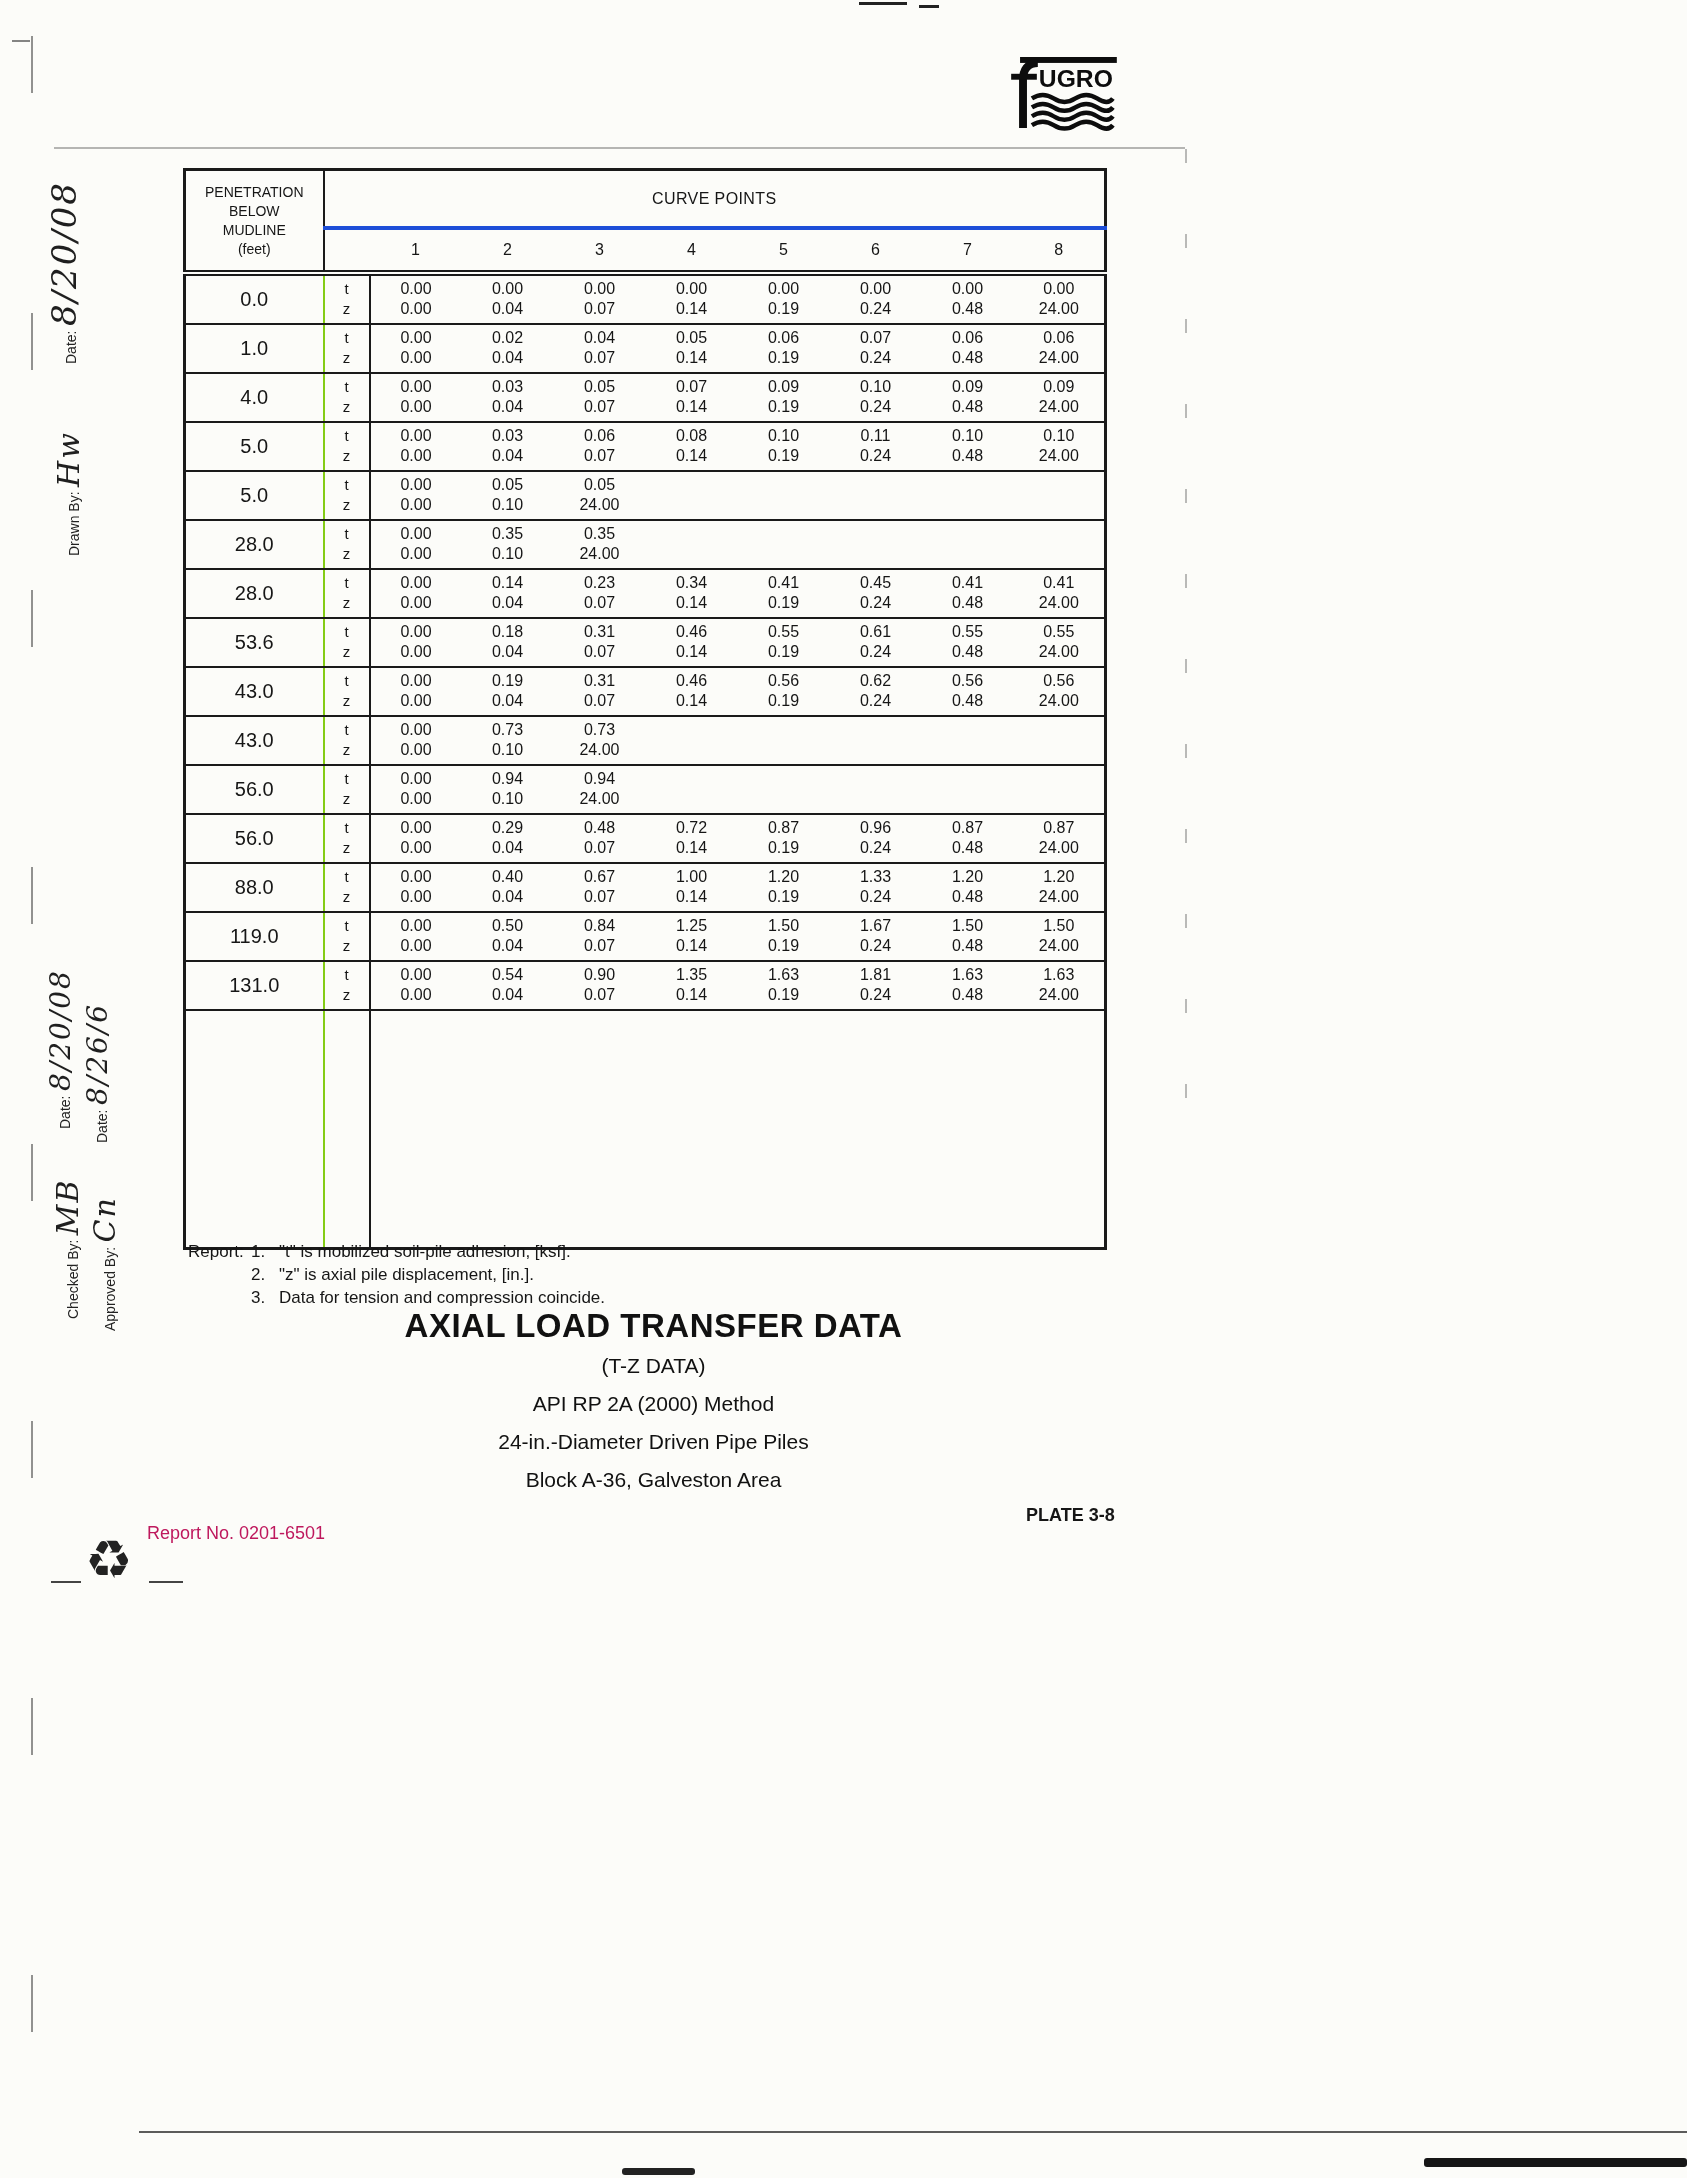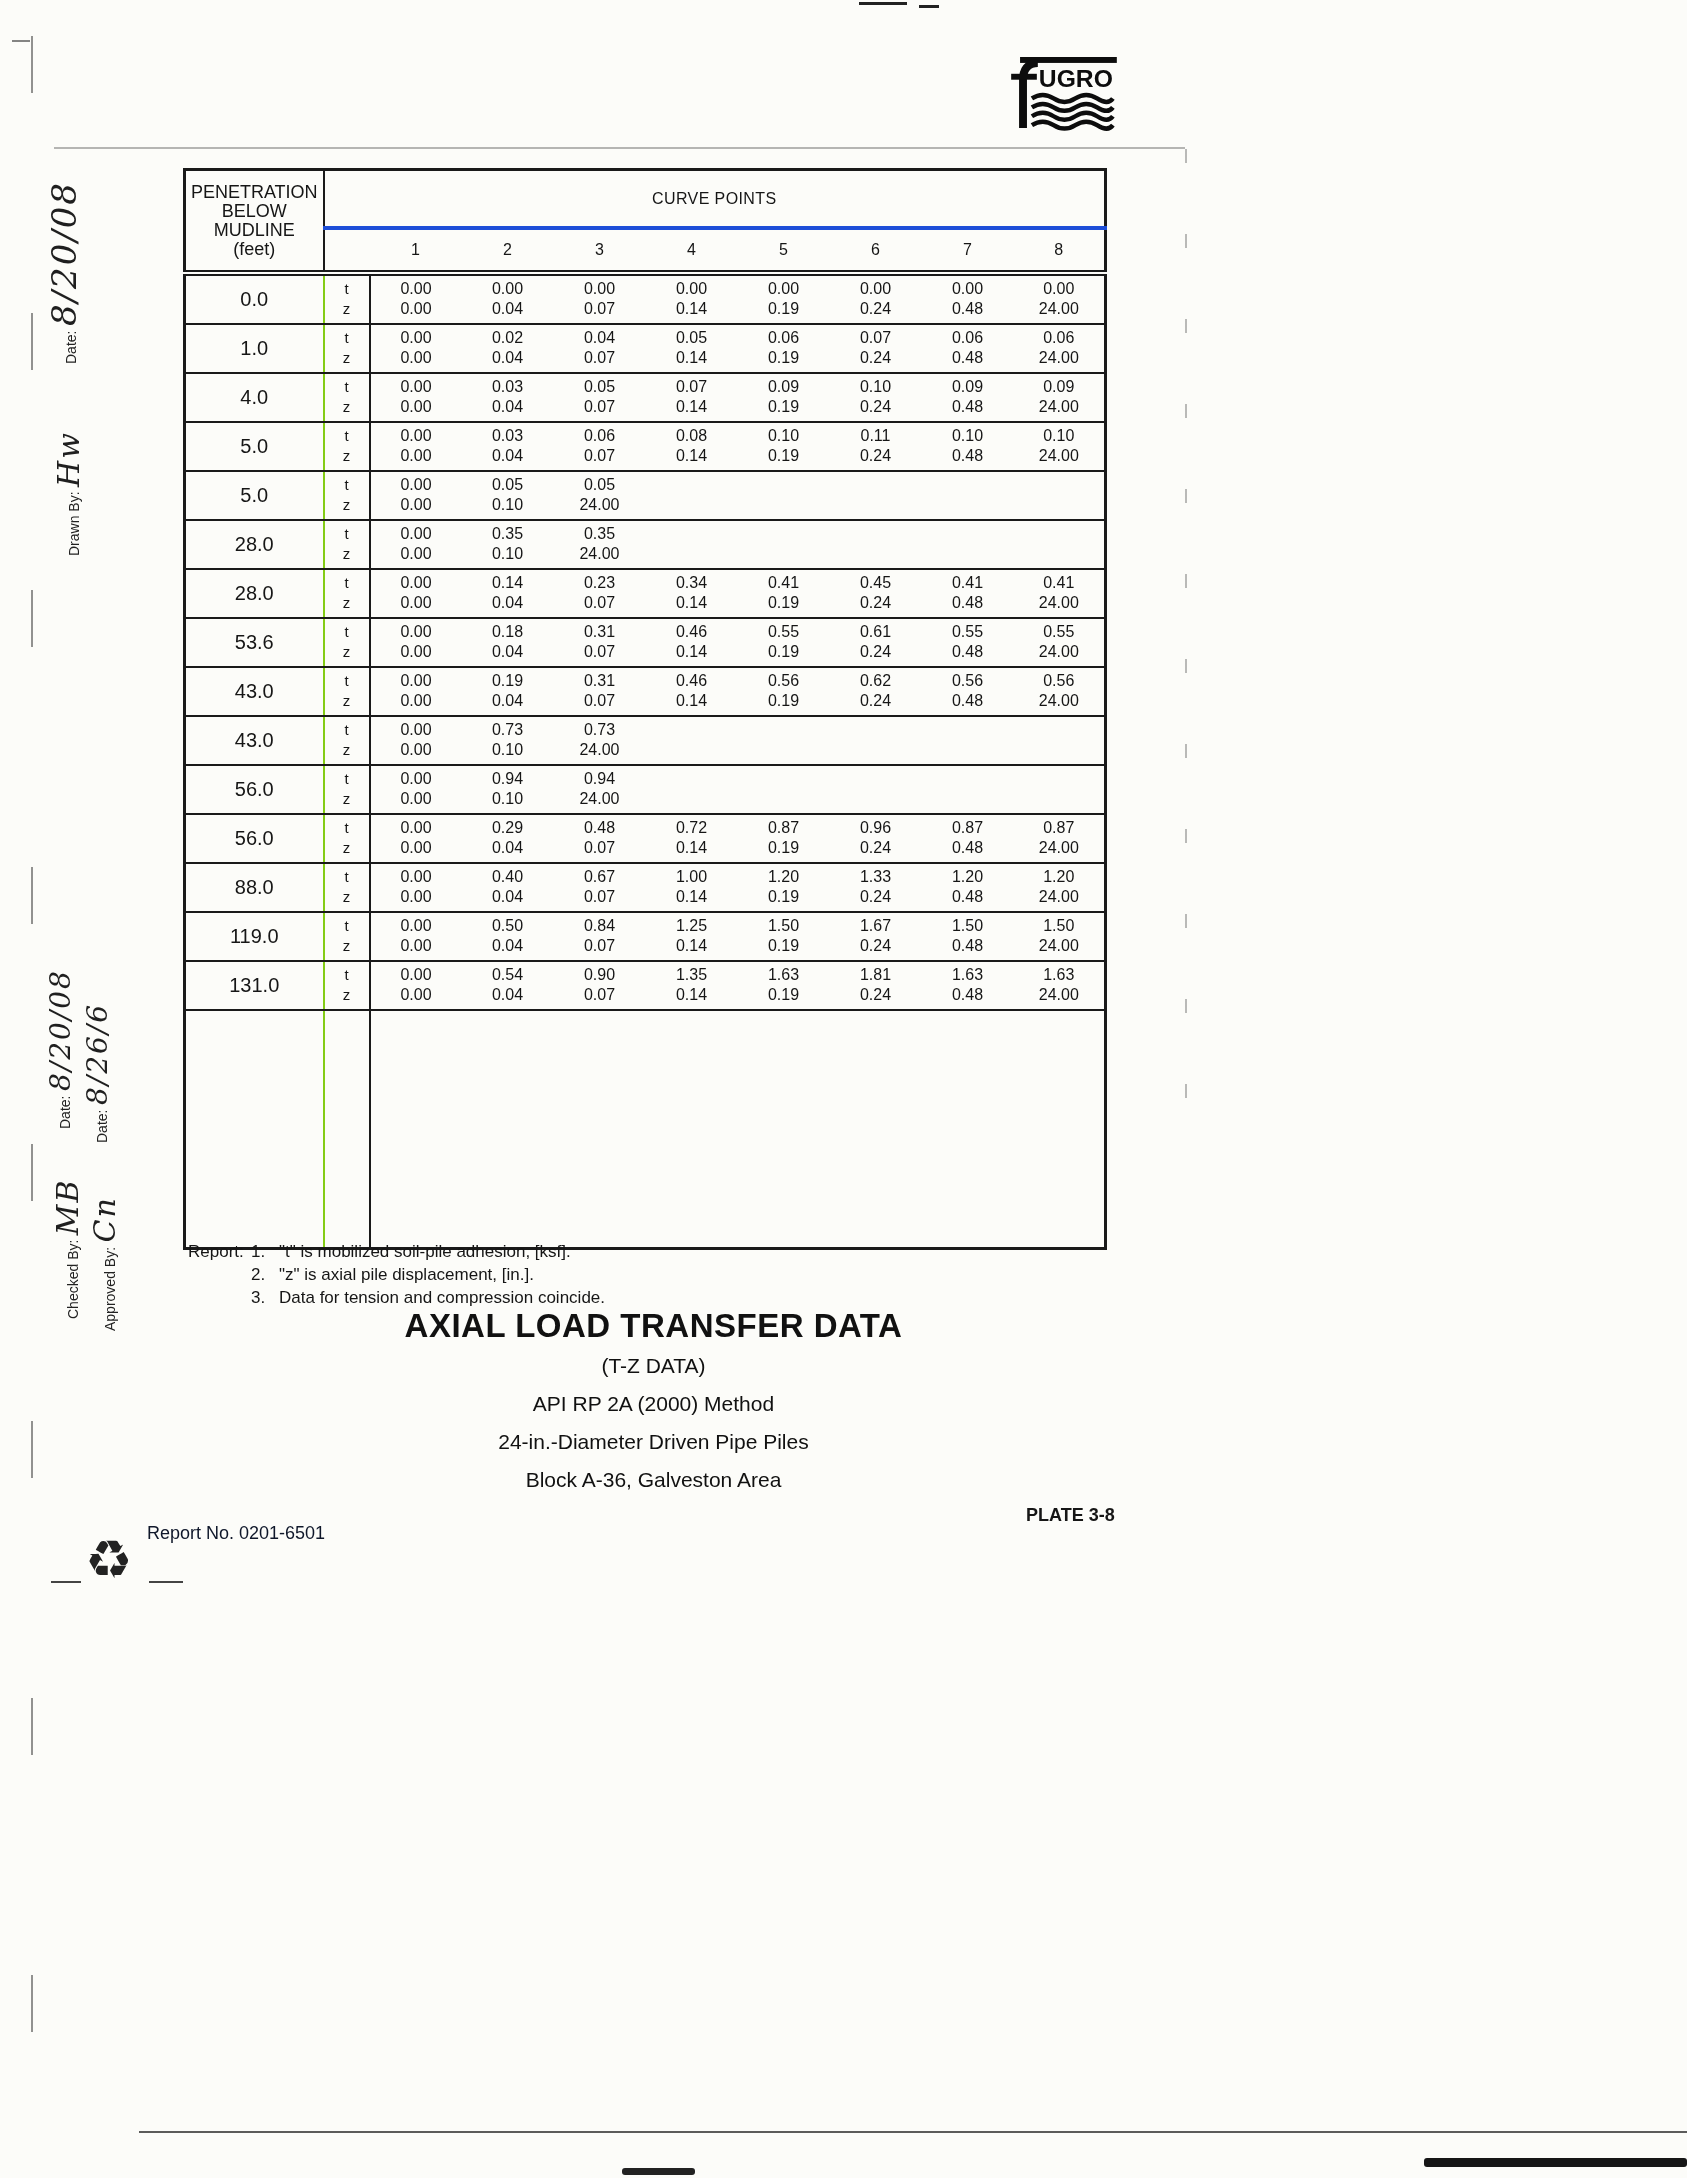--- a/index.html
+++ b/index.html
@@ -36,21 +36,21 @@
   .hand-md { font-size:28px; }
   .hand-init { font-size:30px; }
 
   
   .logo { position:absolute; left:1008px; top:57px; }
 
   
   .tz-table { position:absolute; left:183px; top:168px; width:921px;
     border-collapse:collapse; table-layout:fixed; border:3px solid #1a1a1a; }
   .tz-table th, .tz-table td { padding:0; font-weight:normal; text-align:center; vertical-align:middle; color:#161616; }
-  .pen-head { font-size:18px; line-height:19px; white-space:pre-line;
+  .pen-head { font-size:14px; line-height:19px; white-space:pre-line;
     border-right:2px solid #1a1a1a; border-bottom:6px double #1a1a1a; }
   .cp-head { font-size:16px; letter-spacing:0.4px; height:55px; border-bottom:4px solid #1d4ed8; }
   .nums-row th { font-size:16px; height:40px; border-bottom:6px double #1a1a1a; }
   .data-row td { border-bottom:2px solid #1a1a1a; padding:3px 0 4px; }
   .pen-cell { border-right:2px solid #84cc16; font-size:20px; }
   .tz-cell { border-right:2px solid #1a1a1a; font-size:15px; }
   .tz-cell div, .val-cell div { line-height:20px; height:20px; }
   .val-cell { font-size:16px; }
   .filler-row td { border-bottom:none; height:236px; }
 
@@ -58,21 +58,21 @@
   .notes { position:absolute; left:188px; top:1240px; font-size:17px; line-height:23px; color:#161616; }
   .notes-prefix { display:inline-block; width:63px; }
   .note-num { display:inline-block; width:28px; }
 
   
   .title-block { position:absolute; left:327px; top:1305px; width:653px; text-align:center; color:#111; }
   .title-line { font-size:21px; line-height:38px; }
   .title-main { font-size:33px; font-weight:bold; letter-spacing:0.5px; line-height:42px; }
 
   
-  .report-no { position:absolute; left:147px; top:1523px; font-size:18px; color:#0f172a; }
+  .report-no { position:absolute; left:147px; top:1523px; font-size:18px; color:#be185d; }
   .plate { position:absolute; left:1026px; top:1505px; font-size:18px; font-weight:600; color:#161616; }
 </style>
 </head>
 <body>
 
 <div class="page">
 
   <div class="art edge-left-line"></div>
   <div class="art corner-tick-tl"></div>
   <div class="art top-edge-line"></div>

